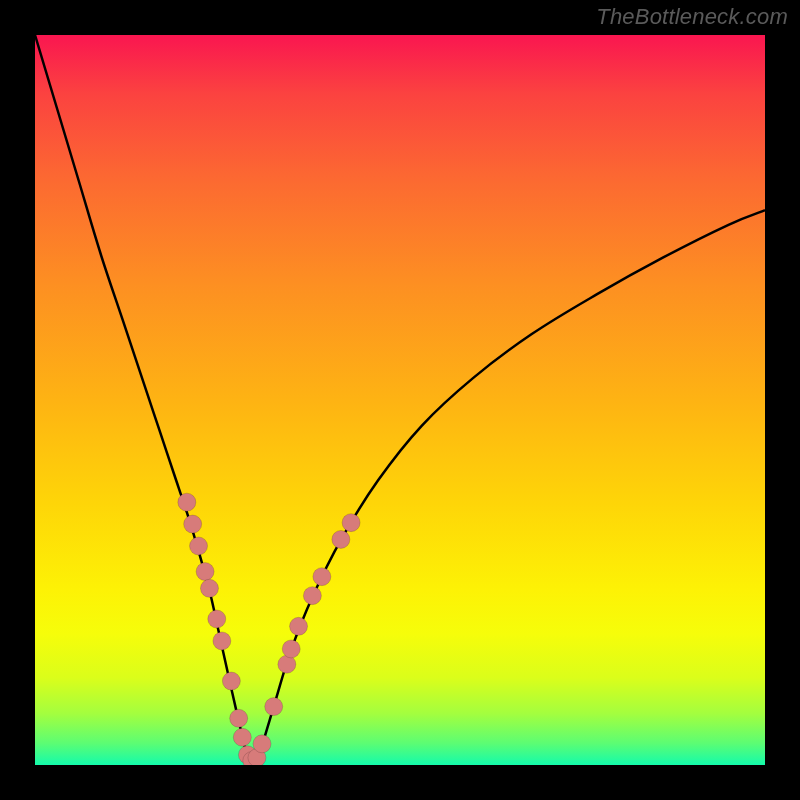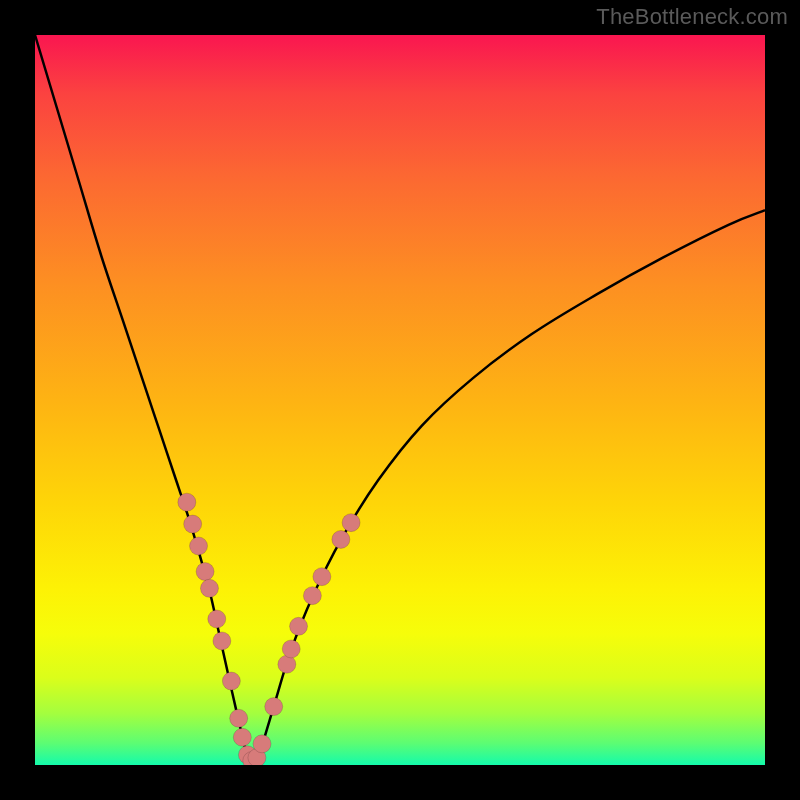--- a/index.html
+++ b/index.html
@@ -8,20 +8,21 @@
     width: 800px;
     height: 800px;
     background: #000;
     overflow: hidden;
   }
   .outer {
     position: relative;
     width: 800px;
     height: 800px;
     background: #000;
+    font-style: italic;
   }
   .plot {
     position: absolute;
     left: 35px;
     top: 35px;
     width: 730px;
     height: 730px;
     background: linear-gradient(to bottom,
       #fa1650 0%,
       #fb4240 8%,

